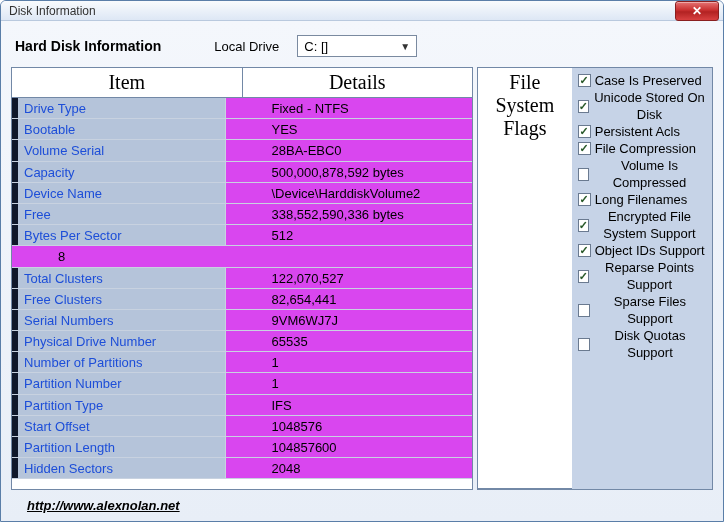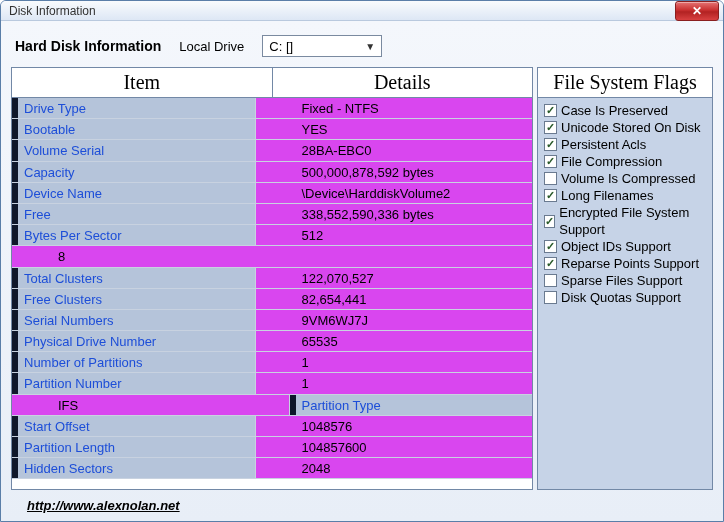--- a/index.html
+++ b/index.html
@@ -60,20 +60,21 @@
   gap: 18px;
   padding: 6px 4px 10px 4px;
 }
 .header-row .hdi {
   font-weight: bold;
   font-size: 14px;
   text-align: right;
 }
 .header-row .ld-label {
   font-size: 13px;
+  margin-left: 35px;
 }
 .drive-select {
   display: flex;
   align-items: center;
   background: #fff;
   border: 1px solid #7a8aa0;
   height: 22px;
   width: 120px;
   padding: 0 4px 0 6px;
   cursor: pointer;
@@ -129,44 +130,44 @@
   border-right: 1px solid #c8d2e0;
   font-size: 13px;
   line-height: 17px;
   white-space: nowrap;
   overflow: hidden;
 }
 .tr .td.item { background: #B5C4DA; color: #1d4ed8; border-left: 6px solid #0f172a; }
 .tr .td.detail { background: #d946ef; padding-left: 46px; }
 .tr .td:last-child { border-right: none; }
 .flags-panel {
-  width: 176px;
+  width: 236px;
   border: 1px solid #7288a6;
   background: #C6D3E7;
   display: flex;
-  flex-direction: column;
 }
 .flags-head {
   background: #fff;
   text-align: center;
   font-family: "Times New Roman", serif;
   font-size: 20px;
   padding: 3px 0;
   border-bottom: 1px solid #7288a6;
 }
 .flags-body {
   padding: 4px 6px;
 }
 .flag {
   display: flex;
   align-items: center;
   gap: 4px;
   font-size: 13px;
   line-height: 17px;
   cursor: default;
+  text-align: center;
 }
 .cb {
   width: 13px;
   height: 13px;
   border: 1px solid #6a7a90;
   background: #fff;
   display: flex;
   align-items: center;
   justify-content: center;
   font-size: 11px;
@@ -264,22 +265,22 @@
             </div>
             <div class="tr">
               <div class="td item">Number of Partitions</div>
               <div class="td detail">1</div>
             </div>
             <div class="tr">
               <div class="td item">Partition Number</div>
               <div class="td detail">1</div>
             </div>
             <div class="tr">
+              <div class="td item">Partition Type</div>
               <div class="td detail">IFS</div>
-              <div class="td item">Partition Type</div>
             </div>
             <div class="tr">
               <div class="td item">Start Offset</div>
               <div class="td detail">1048576</div>
             </div>
             <div class="tr">
               <div class="td item">Partition Length</div>
               <div class="td detail">104857600</div>
             </div>
             <div class="tr">

